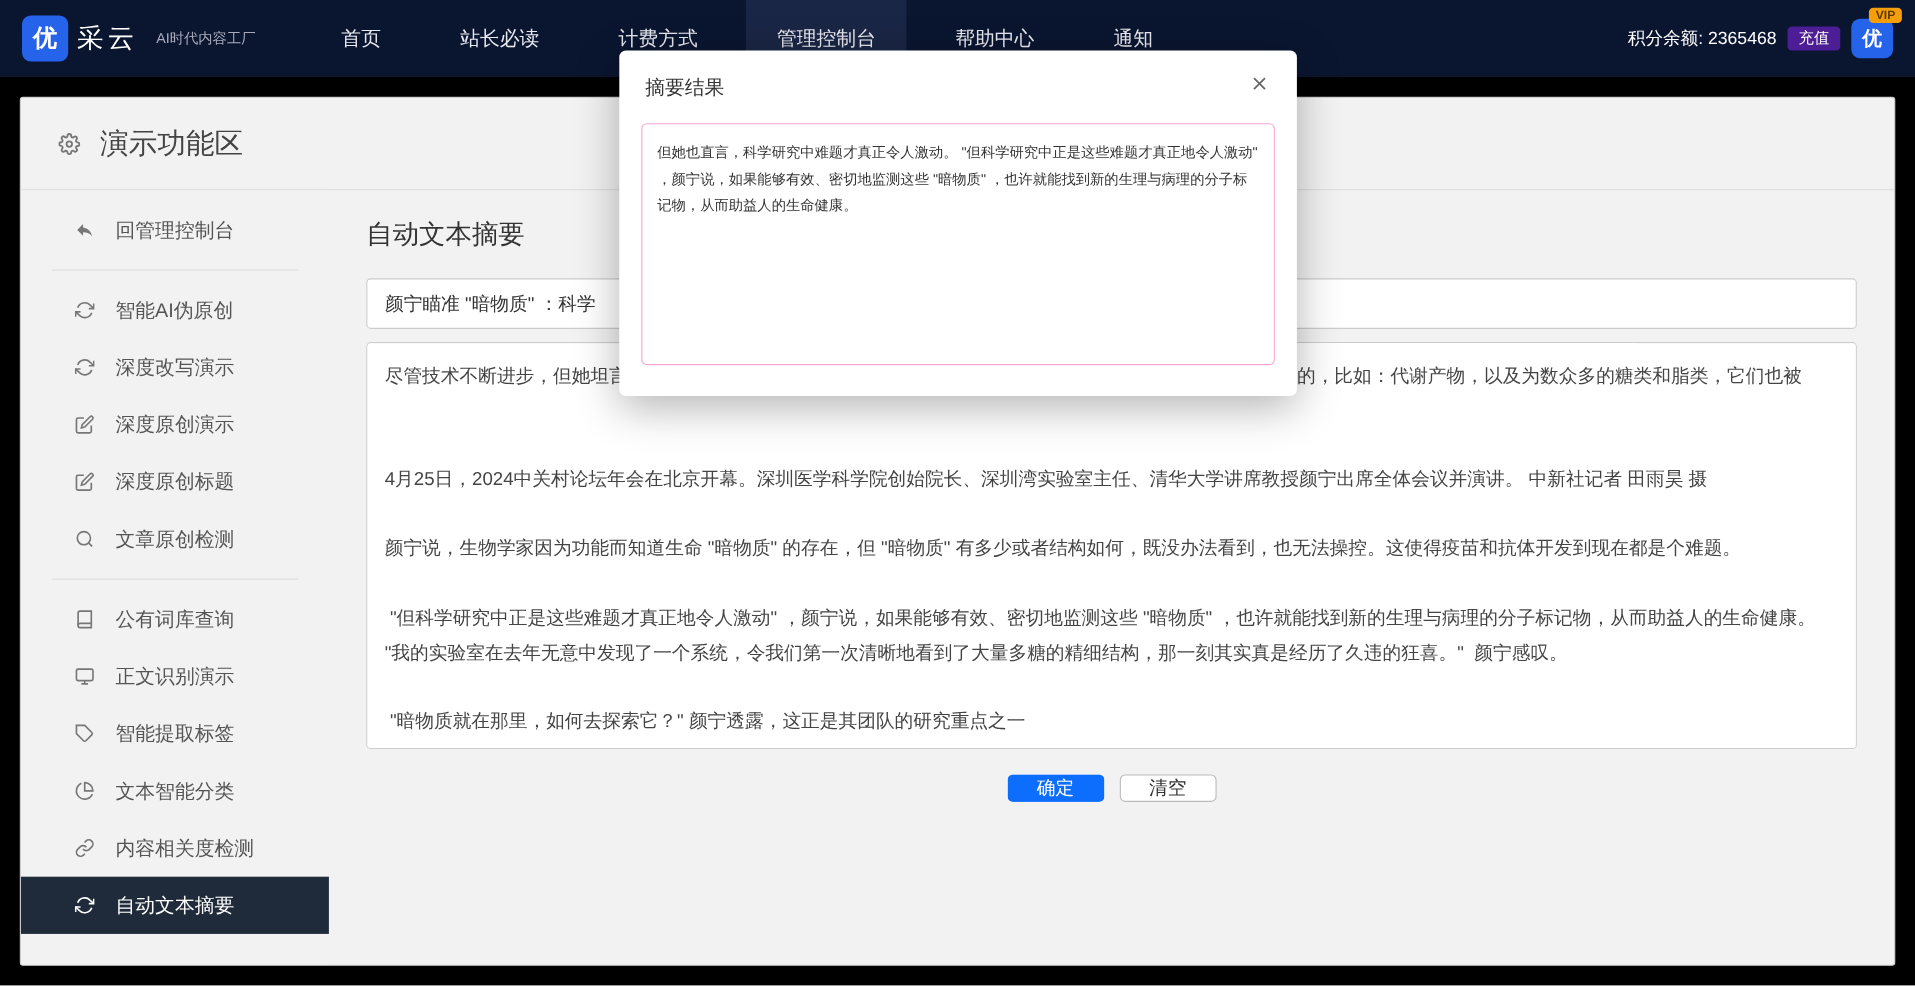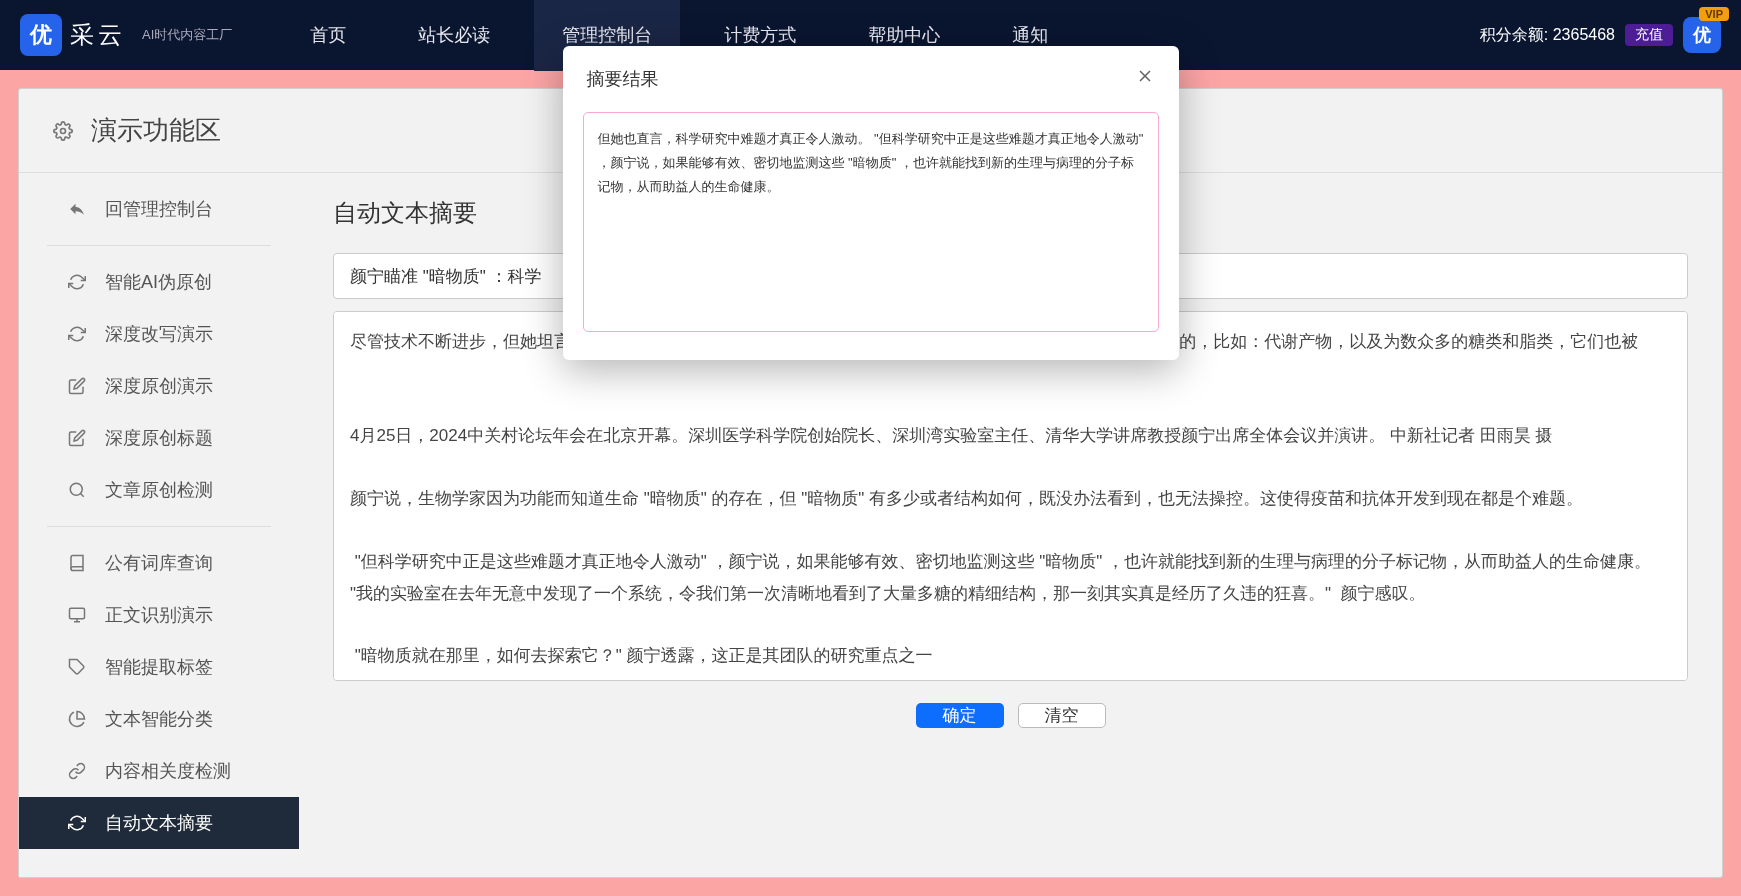--- a/index.html
+++ b/index.html
@@ -12,21 +12,21 @@
 .logo-sub { font-size: 13px; color: #aab; margin-left: 8px; }
 .nav { display: flex; gap: 16px; margin-left: 20px; }
 .nav-item { padding: 24px 28px; font-size: 18px; color: #e8e8f0; cursor: pointer; }
 .nav-item.active { background: #1a2645; }
 .header-right { margin-left: auto; display: flex; align-items: center; gap: 10px; }
 .points { font-size: 16px; color: #fff; }
 .recharge { background: #4c1d95; color: #fff; padding: 2px 10px; border-radius: 4px; font-size: 14px; cursor: pointer; }
 .vip-badge { position: relative; background: #2563eb; color: #fff; font-size: 18px; font-weight: bold; padding: 6px 10px; border-radius: 8px; }
 .vip-tag { position: absolute; top: -10px; right: -8px; background: #f59e0b; color: #5b3a00; font-size: 11px; font-weight: bold; padding: 1px 6px; border-radius: 4px; }
 
-.workspace { background: #fca5a5; padding: 18px; height: calc(896px - 70px); }
+.workspace { background: #000000; padding: 18px; height: calc(896px - 70px); }
 .panel { background: #f2f2f2; border: 1px solid #d0d0d0; border-radius: 3px; height: 100%; display: flex; flex-direction: column; }
 
 .panel-title { display: flex; align-items: center; gap: 18px; padding: 24px 34px; border-bottom: 1px solid #ddd; font-size: 26px; color: #444; }
 
 .panel-body { display: flex; flex: 1; overflow: hidden; }
 .sidebar { width: 280px; background: #f2f2f2; border-right: 0; padding-top: 10px; }
 .sidebar-item { display: flex; align-items: center; gap: 18px; padding: 14px 24px 14px 48px; font-size: 18px; color: #555; cursor: pointer; }
 .sidebar-item.active { background: #1f2b3a; color: #fff; }
 .sidebar-divider { height: 1px; background: #ddd; margin: 10px 28px; }
 .icon { width: 20px; height: 20px; display: inline-flex; align-items: center; justify-content: center; color: #777; flex-shrink: 0; }
@@ -53,22 +53,22 @@
   <div class="logo">
     <span class="logo-badge">优</span>
     <span class="logo-text">采云</span>
     <span class="logo-sub">AI时代内容工厂</span>
   </div>
   <div class="nav">
     <div class="nav-item">
       <span>首页</span>
     </div>
     <div class="nav-item">站长必读</div>
+    <div class="nav-item">计费方式</div>
     <div class="nav-item active">管理控制台</div>
-    <div class="nav-item">计费方式</div>
     <div class="nav-item">帮助中心</div>
     <div class="nav-item">通知</div>
   </div>
   <div class="header-right">
     <span class="points">
       <span>积分余额: </span><span>2365468</span>
     </span>
     <span class="recharge">充值</span>
     <span class="vip-badge">
       <span>优</span>

